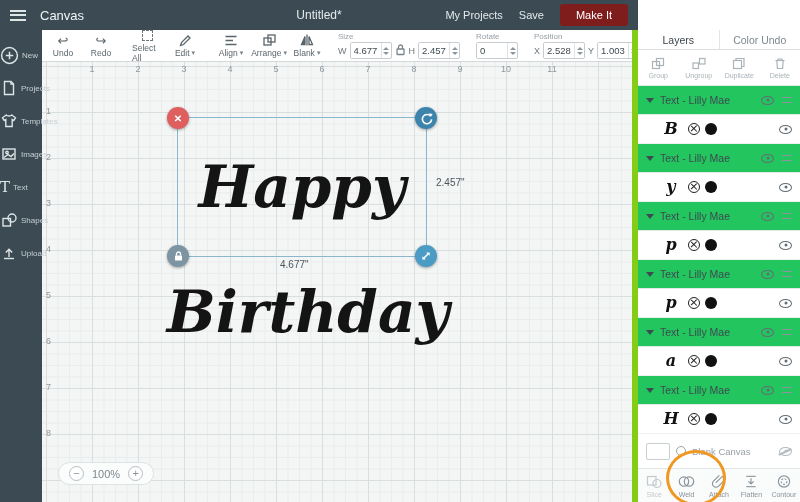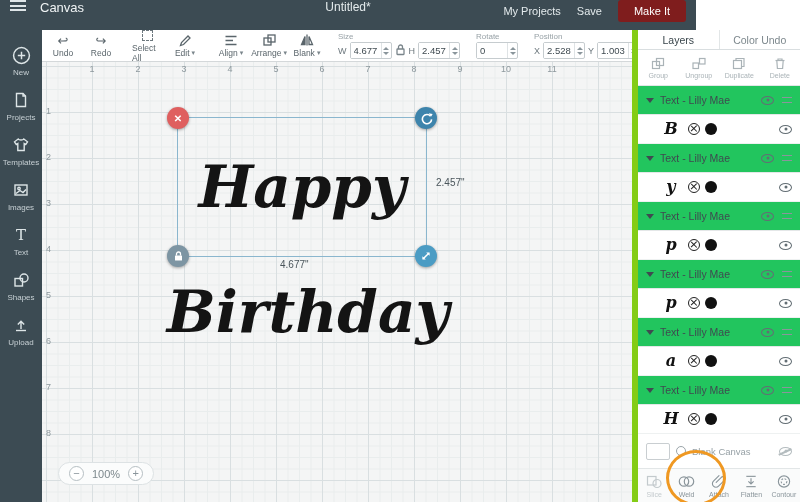--- a/index.html
+++ b/index.html
@@ -1,33 +1,33 @@
 <!DOCTYPE html>
 <html><head>
 <meta charset="utf-8">
 <style>
   * { box-sizing: border-box; margin: 0; padding: 0; }
   html,body { width:800px; height:502px; }
   body { font-family:"Liberation Sans", sans-serif; background:#fff; overflow:hidden; }
   .app { position:relative; width:800px; height:502px; }
 
   
-  .topbar { position:absolute; left:0; top:0; width:696px; height:30px; background:#3c4b53;
-            display:flex; align-items:flex-start; padding:0 10px; color:#e8eef0; z-index:5; }
+  .topbar { position:absolute; left:0; top:0; width:638px; height:30px; background:#3c4b53;
+            display:flex; align-items:center; padding:0 10px; color:#e8eef0; z-index:5; }
   .burger { width:16px; height:11px; border-top:2px solid #dfe6e8; border-bottom:2px solid #dfe6e8; position:relative; cursor:pointer; }
   .burger::after { content:""; position:absolute; left:0; top:2.5px; width:16px; height:2px; background:#dfe6e8; }
   .tb-canvas { margin-left:14px; font-size:13px; color:#f0f4f5; }
   .tb-title { position:absolute; left:50%; transform:translateX(-50%); font-size:12px; color:#e3eaec; }
   .tb-right { margin-left:auto; display:flex; align-items:center; gap:16px; font-size:11px; color:#e3eaec; }
   .makeit { background:#7f1d1d; color:#fff; font-size:11px; padding:5px 16px; border-radius:3px; border:none; cursor:pointer; }
 
   
   .sidebar { position:absolute; left:0; top:30px; width:42px; height:472px; background:#3c4b53;
              display:flex; flex-direction:column; align-items:center; padding-top:8px; z-index:4; }
-  .side-item { width:42px; padding:7px 0 6px; display:flex; flex-direction:column; align-items:center; gap:3px; cursor:pointer; }
+  .side-item { width:42px; padding:7px 0 6px; display:flex; flex-direction:row; align-items:center; gap:3px; cursor:pointer; }
   .side-item .sicon { height:20px; display:flex; align-items:center; justify-content:center; }
   .side-item svg { stroke:#dde5e7; fill:none; stroke-width:1.4; }
   .side-label { font-size:8px; color:#c7d0d4; }
   .tchar { font-family:"DejaVu Serif", serif; font-size:15px; color:#dde5e7; line-height:1; }
 
   
   .toolbar { position:absolute; left:42px; top:30px; width:590px; height:32px; background:#fff;
              border-bottom:1px solid #d4d8da; display:flex; align-items:center; padding:0 6px; gap:8px; z-index:3; }
   .tool { display:flex; flex-direction:column; align-items:center; justify-content:center; gap:1px; min-width:30px; cursor:pointer; }
   .tool .ticon { height:13px; display:flex; align-items:center; justify-content:center; color:#5a656b; font-size:13px; line-height:13px; }

